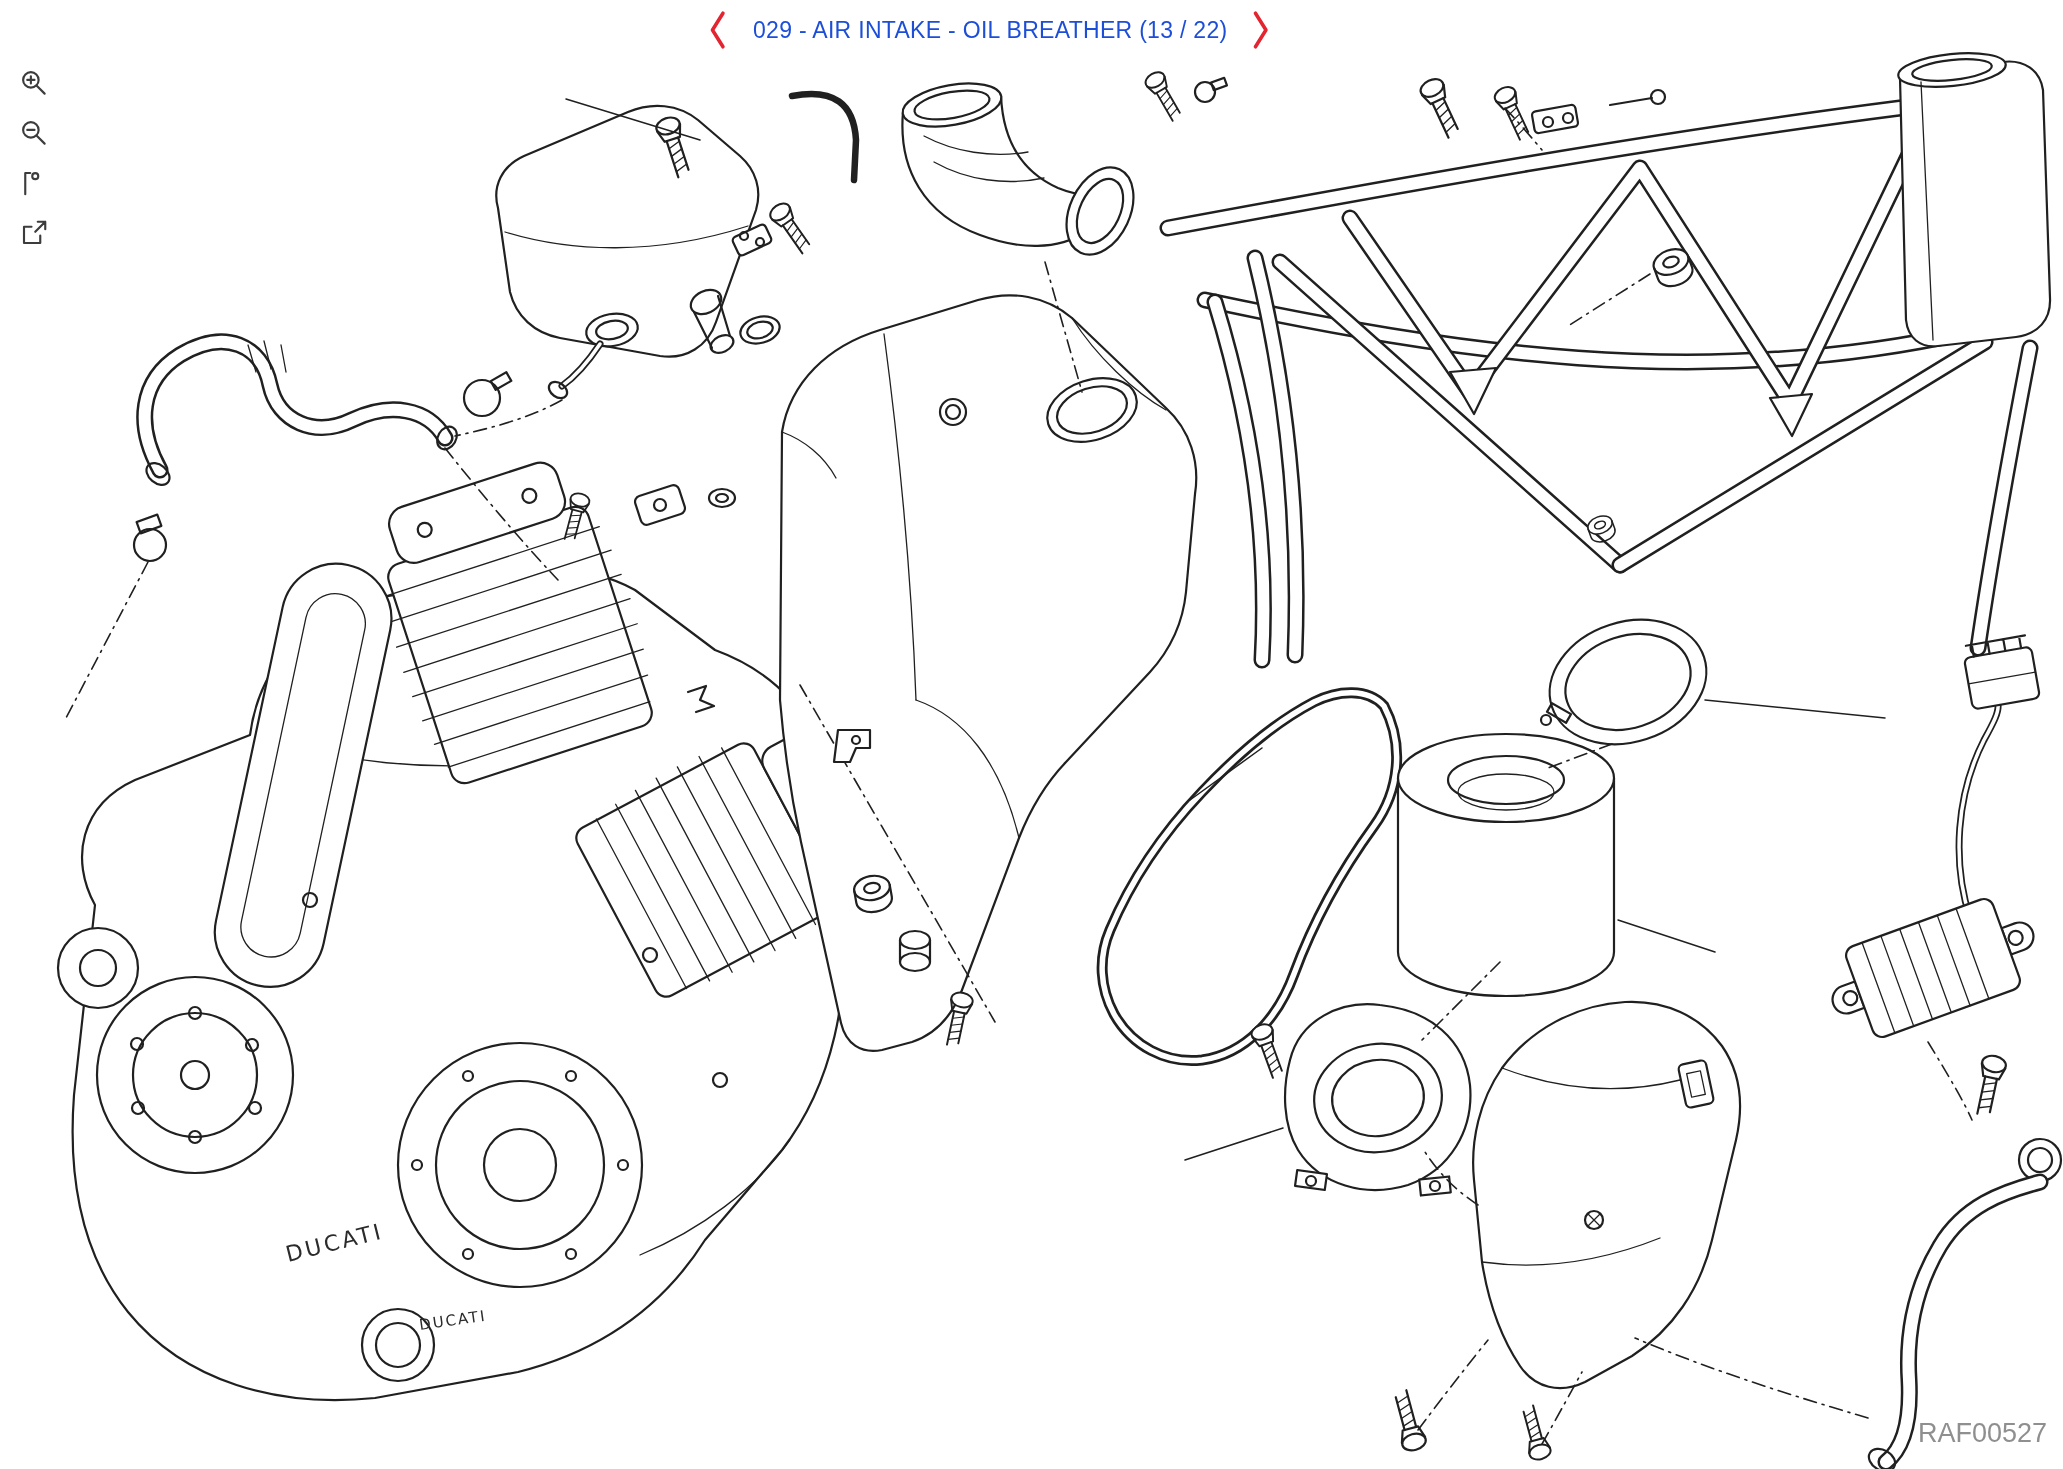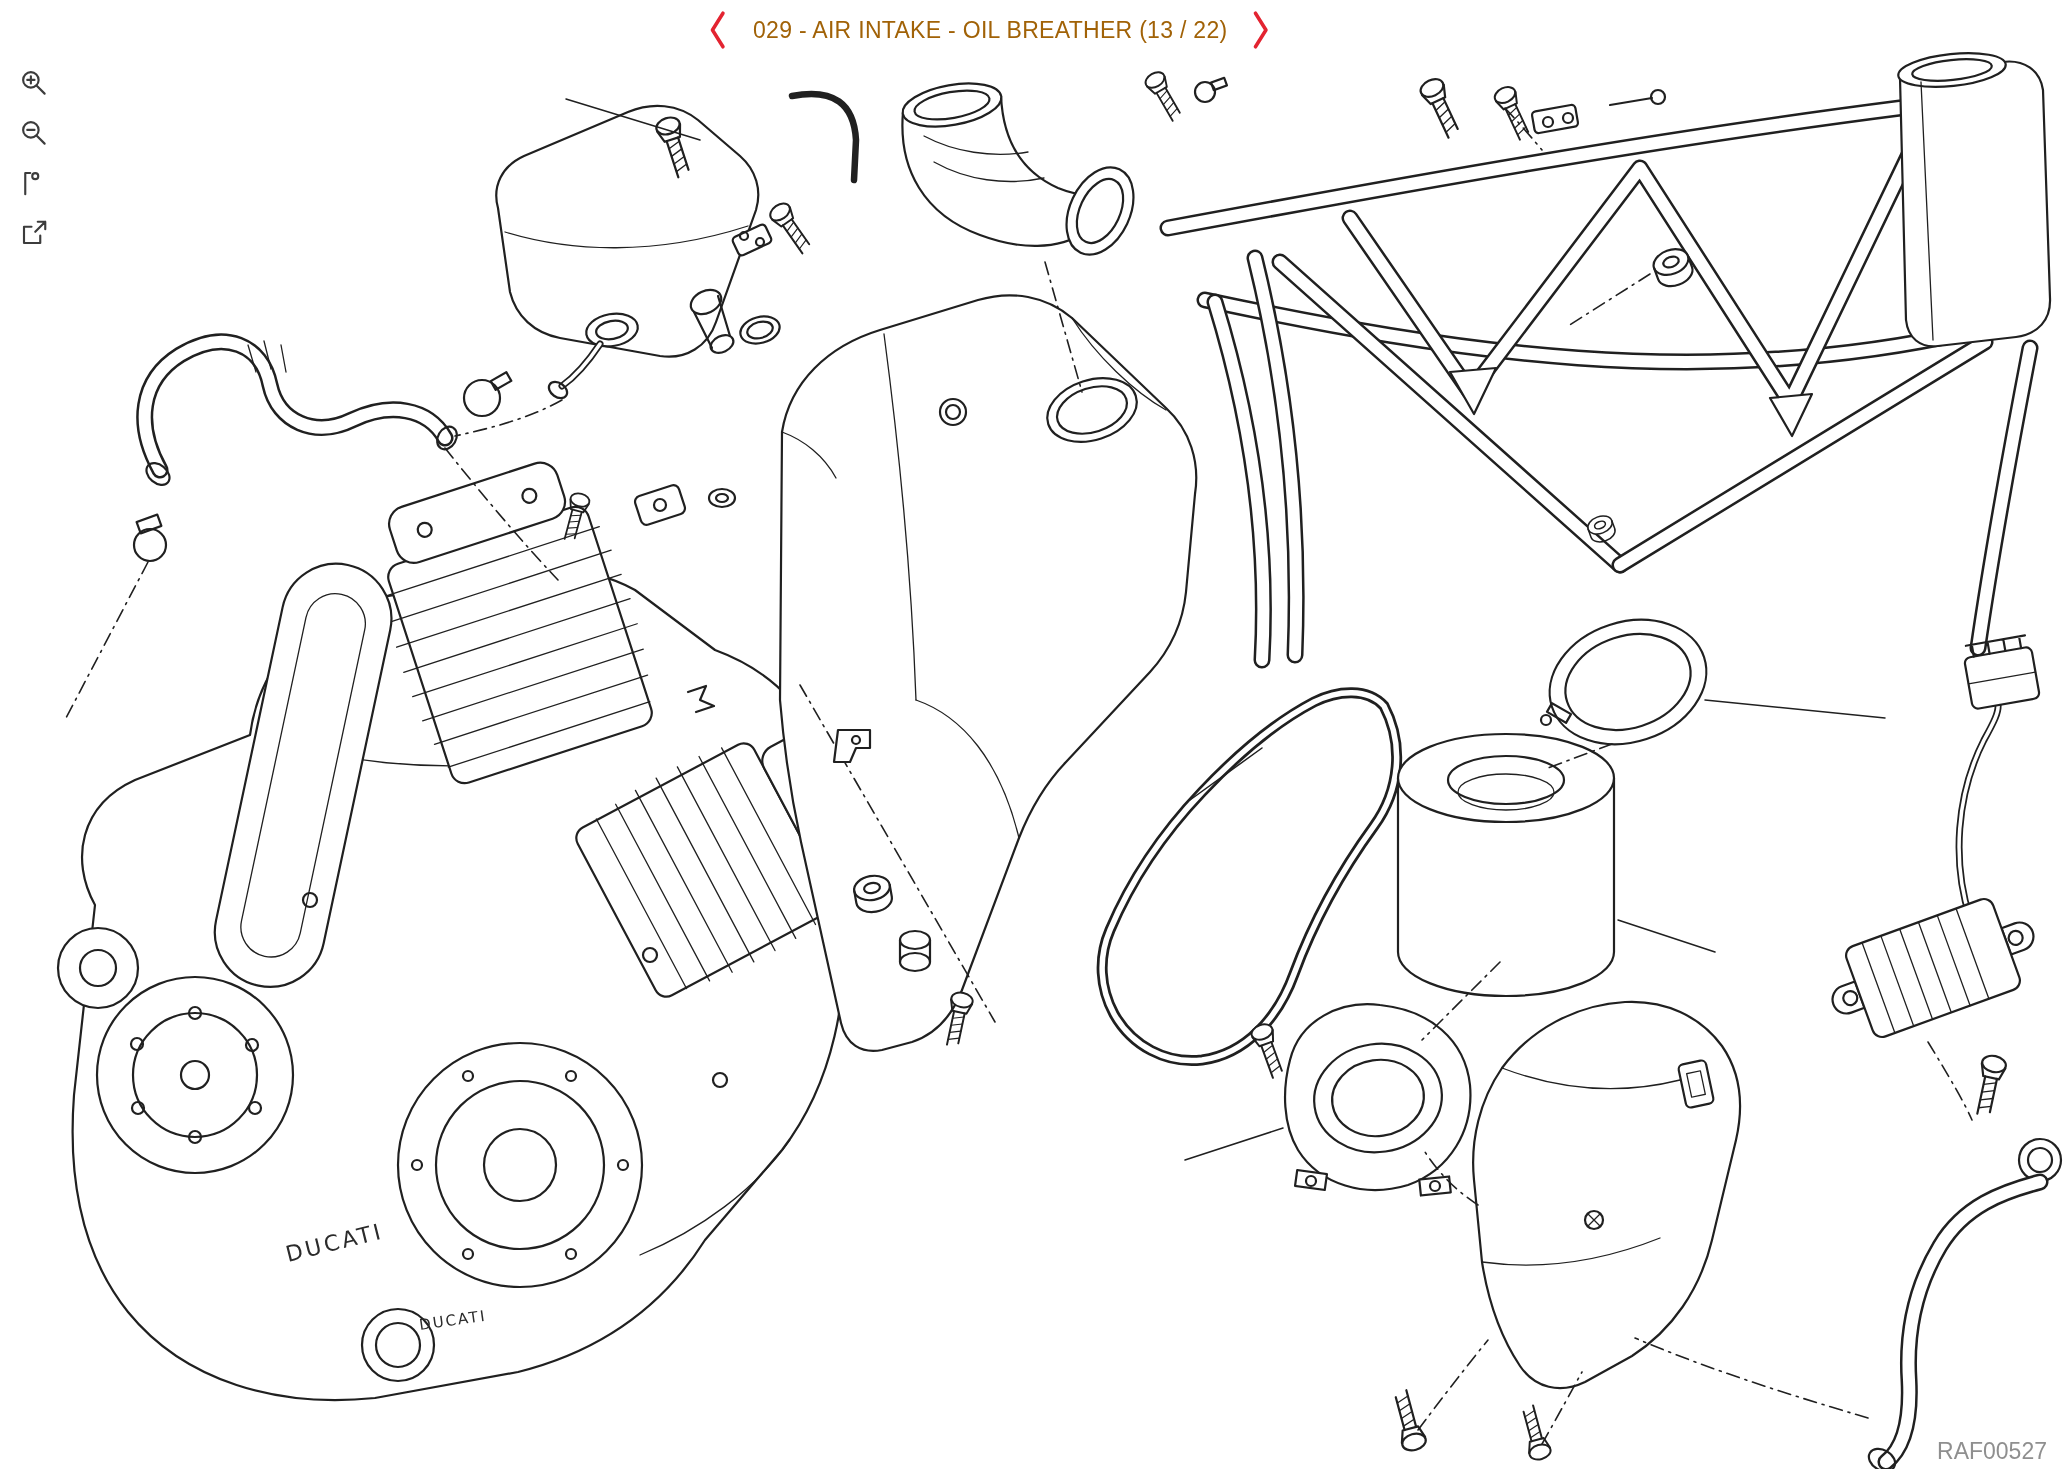--- a/index.html
+++ b/index.html
@@ -2,21 +2,21 @@
 <html style="--accent: #e32431; --line: #202020; --muted: #8f8f8f;"><head>
 <meta charset="utf-8">
 <style>
   html,body{margin:0;padding:0;background:#fff;}
   body{width:2063px;height:1469px;position:relative;overflow:hidden;
        font-family:"Liberation Sans","DejaVu Sans",sans-serif;}
 
   
   .hdr{position:absolute;top:8px;left:48%;transform:translateX(-50%);
        display:flex;align-items:center;gap:22px;z-index:5;}
-  .hdr .title{font-size:23px;font-weight:400;color:#a16207;margin:0;white-space:nowrap;letter-spacing:.3px;}
+  .hdr .title{font-size:23px;font-weight:400;color:#1d4ed8;margin:0;white-space:nowrap;letter-spacing:.3px;}
   .navbtn{background:none;border:none;padding:0;cursor:pointer;width:24px;height:44px;display:flex;align-items:center;}
   .navbtn svg{width:22px;height:42px;stroke:var(--accent,#e32431);stroke-width:3.4;fill:none;
               stroke-linecap:round;stroke-linejoin:round;}
 
   
   .toolbar{position:absolute;top:66px;left:16px;display:flex;flex-direction:column;gap:14px;z-index:5;}
   .tb{background:none;border:none;padding:2px;cursor:pointer;width:36px;height:36px;}
   .tb svg{width:30px;height:30px;stroke:#3c3c3c;stroke-width:1.7;fill:none;stroke-linecap:round;stroke-linejoin:round;}
 
   
@@ -26,21 +26,21 @@
   .drawing .thin{stroke-width:1.3;}
   .drawing .dash{stroke-width:1.6;stroke-dasharray:13 6 2 6;}
   .drawing .lead{stroke-width:1.5;}
   .drawing .to{stroke-width:17;}  .drawing .ti{stroke:#fff;stroke-width:12;}
   .drawing .go{stroke-width:11;}  .drawing .gi{stroke:#fff;stroke-width:5.5;}
   .drawing .wo{stroke-width:7;}   .drawing .wiW{stroke:#fff;stroke-width:3.5;}
   .drawing .bold{stroke-width:6.5;}
   .drawing text{stroke:none;fill:#2b2b2b;font-family:"DejaVu Sans",sans-serif;}
 
   
-  .code{position:absolute;right:16px;bottom:4px;font-size:23px;color:var(--muted,#8f8f8f);z-index:5;}
+  .code{position:absolute;right:16px;bottom:20px;font-size:27px;color:var(--muted,#8f8f8f);z-index:5;}
 </style>
 </head>
 <body>
 
 <header class="hdr">
   <button class="navbtn">
     <svg viewBox="0 0 20 40">
         <path d="M15,4 L5,20 L15,36"></path>
       </svg>
   </button>

